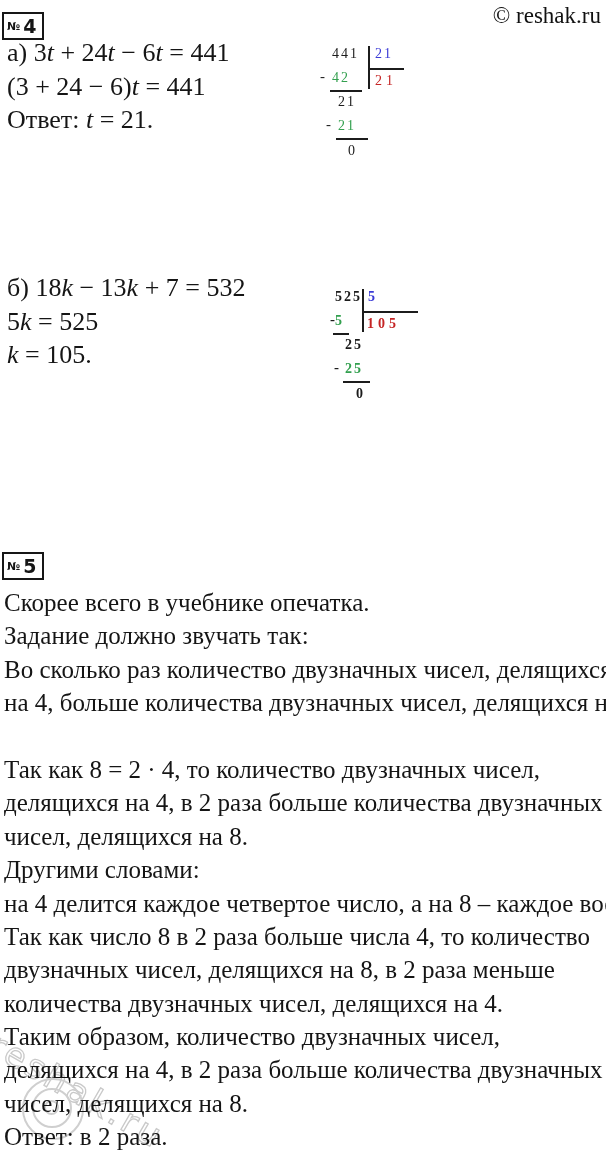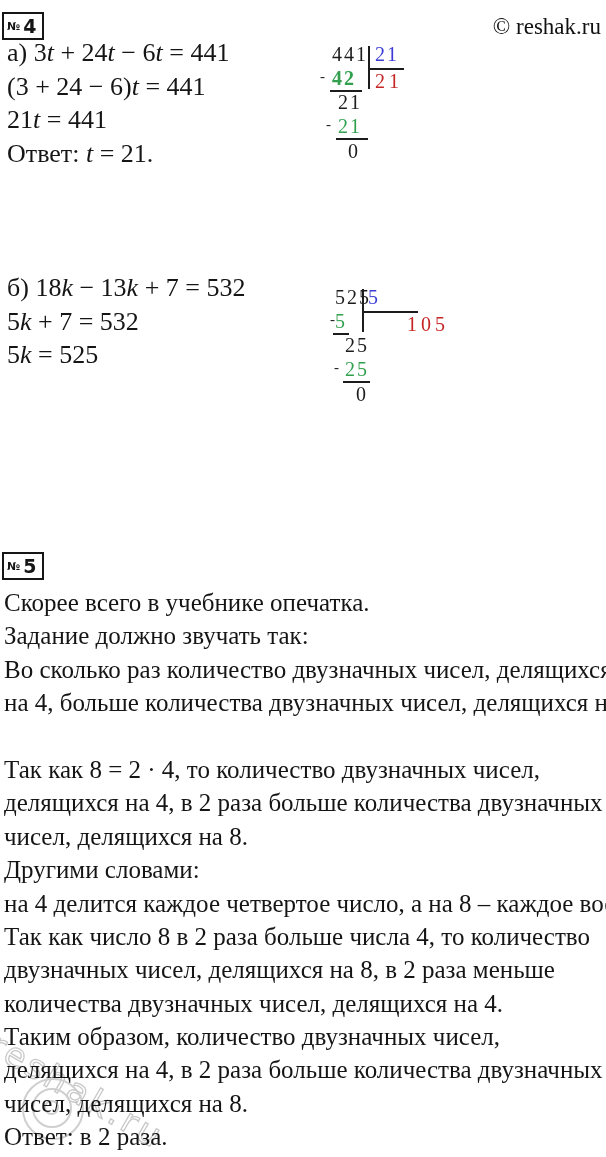--- a/index.html
+++ b/index.html
@@ -39,21 +39,21 @@
     position: absolute; left: 10px; top: 10px;
     width: 15px; height: 15px;
     border: 2.5px solid #cfcfcf; border-radius: 50%;
     box-sizing: border-box;
   }
 
   
   .logo {
     position: absolute; top: 3px; right: 5px; z-index: 1;
     font-family: "Liberation Serif", serif;
-    font-size: 23px; color: #111; margin-top: 11px;
+    font-size: 23px; color: #111;
   }
 
   
   .badge {
     position: absolute; z-index: 1;
     border: 2px solid #161616; background: #fff;
     height: 24px; padding: 0 6px 0 3px;
     display: flex; align-items: center;
     box-sizing: content-box;
   }
@@ -68,53 +68,53 @@
   .sec-b { left: 7px; top: 271px; }
   .eq-line {
     height: 33.5px; line-height: 33.5px;
     font-size: 26px; white-space: nowrap;
   }
   .eq-line i { font-style: italic; }
 
   
   .division { position: absolute; z-index: 1; width: 110px; height: 125px; }
   .div-a { left: 320px; top: 44px; }
-  .div-b { left: 330px; top: 287px; }
+  .div-b { left: 330px; top: 287px; font-weight: bold; }
   .division span {
     position: absolute;
     font-family: "Liberation Serif", serif;
-    font-size: 20px; line-height: 20px;
+    font-size: 14px; line-height: 20px;
     letter-spacing: 2px; color: #1c1c1c;
     white-space: nowrap;
   }
   .division .rule { position: absolute; background: #1c1c1c; }
   .division .m { font-size: 15px; letter-spacing: 0; }
   .c-blue  { color: var(--blue)  !important; }
   .c-green { color: var(--green) !important; }
   .c-red   { color: var(--red)   !important; letter-spacing: 4px !important; }
 
   .div-a .dvd   { left: 12px; top: 0; }
   .div-a .vline { left: 48px; top: 2px;  width: 2px;  height: 43px; }
   .div-a .dvs   { left: 55px; top: 0; }
   .div-a .qline { left: 48px; top: 24px; width: 36px; height: 2px; }
   .div-a .quo   { left: 55px; top: 27px; }
   .div-a .m1    { left: 0;    top: 22px; }
-  .div-a .s1    { left: 12px; top: 24px; font-weight: bold; }
+  .div-a .s1    { left: 12px; top: 24px; }
   .div-a .u1    { left: 10px; top: 46px; width: 32px; height: 2px; }
   .div-a .rem   { left: 18px; top: 48px; }
   .div-a .m2    { left: 6px;  top: 70px; }
   .div-a .s2    { left: 18px; top: 72px; }
   .div-a .u2    { left: 16px; top: 94px; width: 32px; height: 2px; }
   .div-a .res   { left: 28px; top: 97px; }
 
   .div-b .dvd   { left: 5px;  top: 0; }
   .div-b .vline { left: 32px; top: 2px;  width: 2px;  height: 43px; }
   .div-b .dvs   { left: 38px; top: 0; }
   .div-b .qline { left: 32px; top: 24px; width: 56px; height: 2px; }
-  .div-b .quo   { left: 37px; top: 27px; margin-left: 40px; }
+  .div-b .quo   { left: 37px; top: 27px; }
   .div-b .m1    { left: 0;    top: 22px; }
   .div-b .s1    { left: 5px;  top: 24px; }
   .div-b .u1    { left: 3px;  top: 46px; width: 16px; height: 2px; }
   .div-b .rem   { left: 15px; top: 48px; }
   .div-b .m2    { left: 4px;  top: 70px; }
   .div-b .s2    { left: 15px; top: 72px; }
   .div-b .u2    { left: 13px; top: 94px; width: 27px; height: 2px; }
   .div-b .res   { left: 26px; top: 97px; }
 
   
@@ -141,21 +141,20 @@
   <div class="logo">© reshak.ru</div>
 
   <div class="badge badge4">
     <span class="no">№</span>
     <span class="num">4</span>
   </div>
 
   <div class="eq sec-a">
     <div class="eq-line">а) 3<i>t</i> + 24<i>t</i> − 6<i>t</i> = 441</div>
     <div class="eq-line">(3 + 24 − 6)<i>t</i> = 441</div>
-    <div class="eq-line">21<i>t</i> = 441</div>
     <div class="eq-line">Ответ: <i>t</i> = 21.</div>
   </div>
 
   <div class="division div-a">
     <span class="dvd">441</span>
     <div class="rule vline"></div>
     <span class="dvs c-blue">21</span>
     <div class="rule qline"></div>
     <span class="quo c-red">21</span>
     <span class="m m1">-</span>
@@ -163,22 +162,22 @@
     <div class="rule u1"></div>
     <span class="rem">21</span>
     <span class="m m2">-</span>
     <span class="s2 c-green">21</span>
     <div class="rule u2"></div>
     <span class="res">0</span>
   </div>
 
   <div class="eq sec-b">
     <div class="eq-line">б) 18<i>k</i> − 13<i>k</i> + 7 = 532</div>
-    <div class="eq-line">5<i>k</i> + 7 = 532</div>
     <div class="eq-line">5<i>k</i> = 525</div>
+    <div class="eq-line"><i>k</i> = 105.</div>
   </div>
 
   <div class="division div-b">
     <span class="dvd">525</span>
     <div class="rule vline"></div>
     <span class="dvs c-blue">5</span>
     <div class="rule qline"></div>
     <span class="quo c-red">105</span>
     <span class="m m1">-</span>
     <span class="s1 c-green">5</span>

